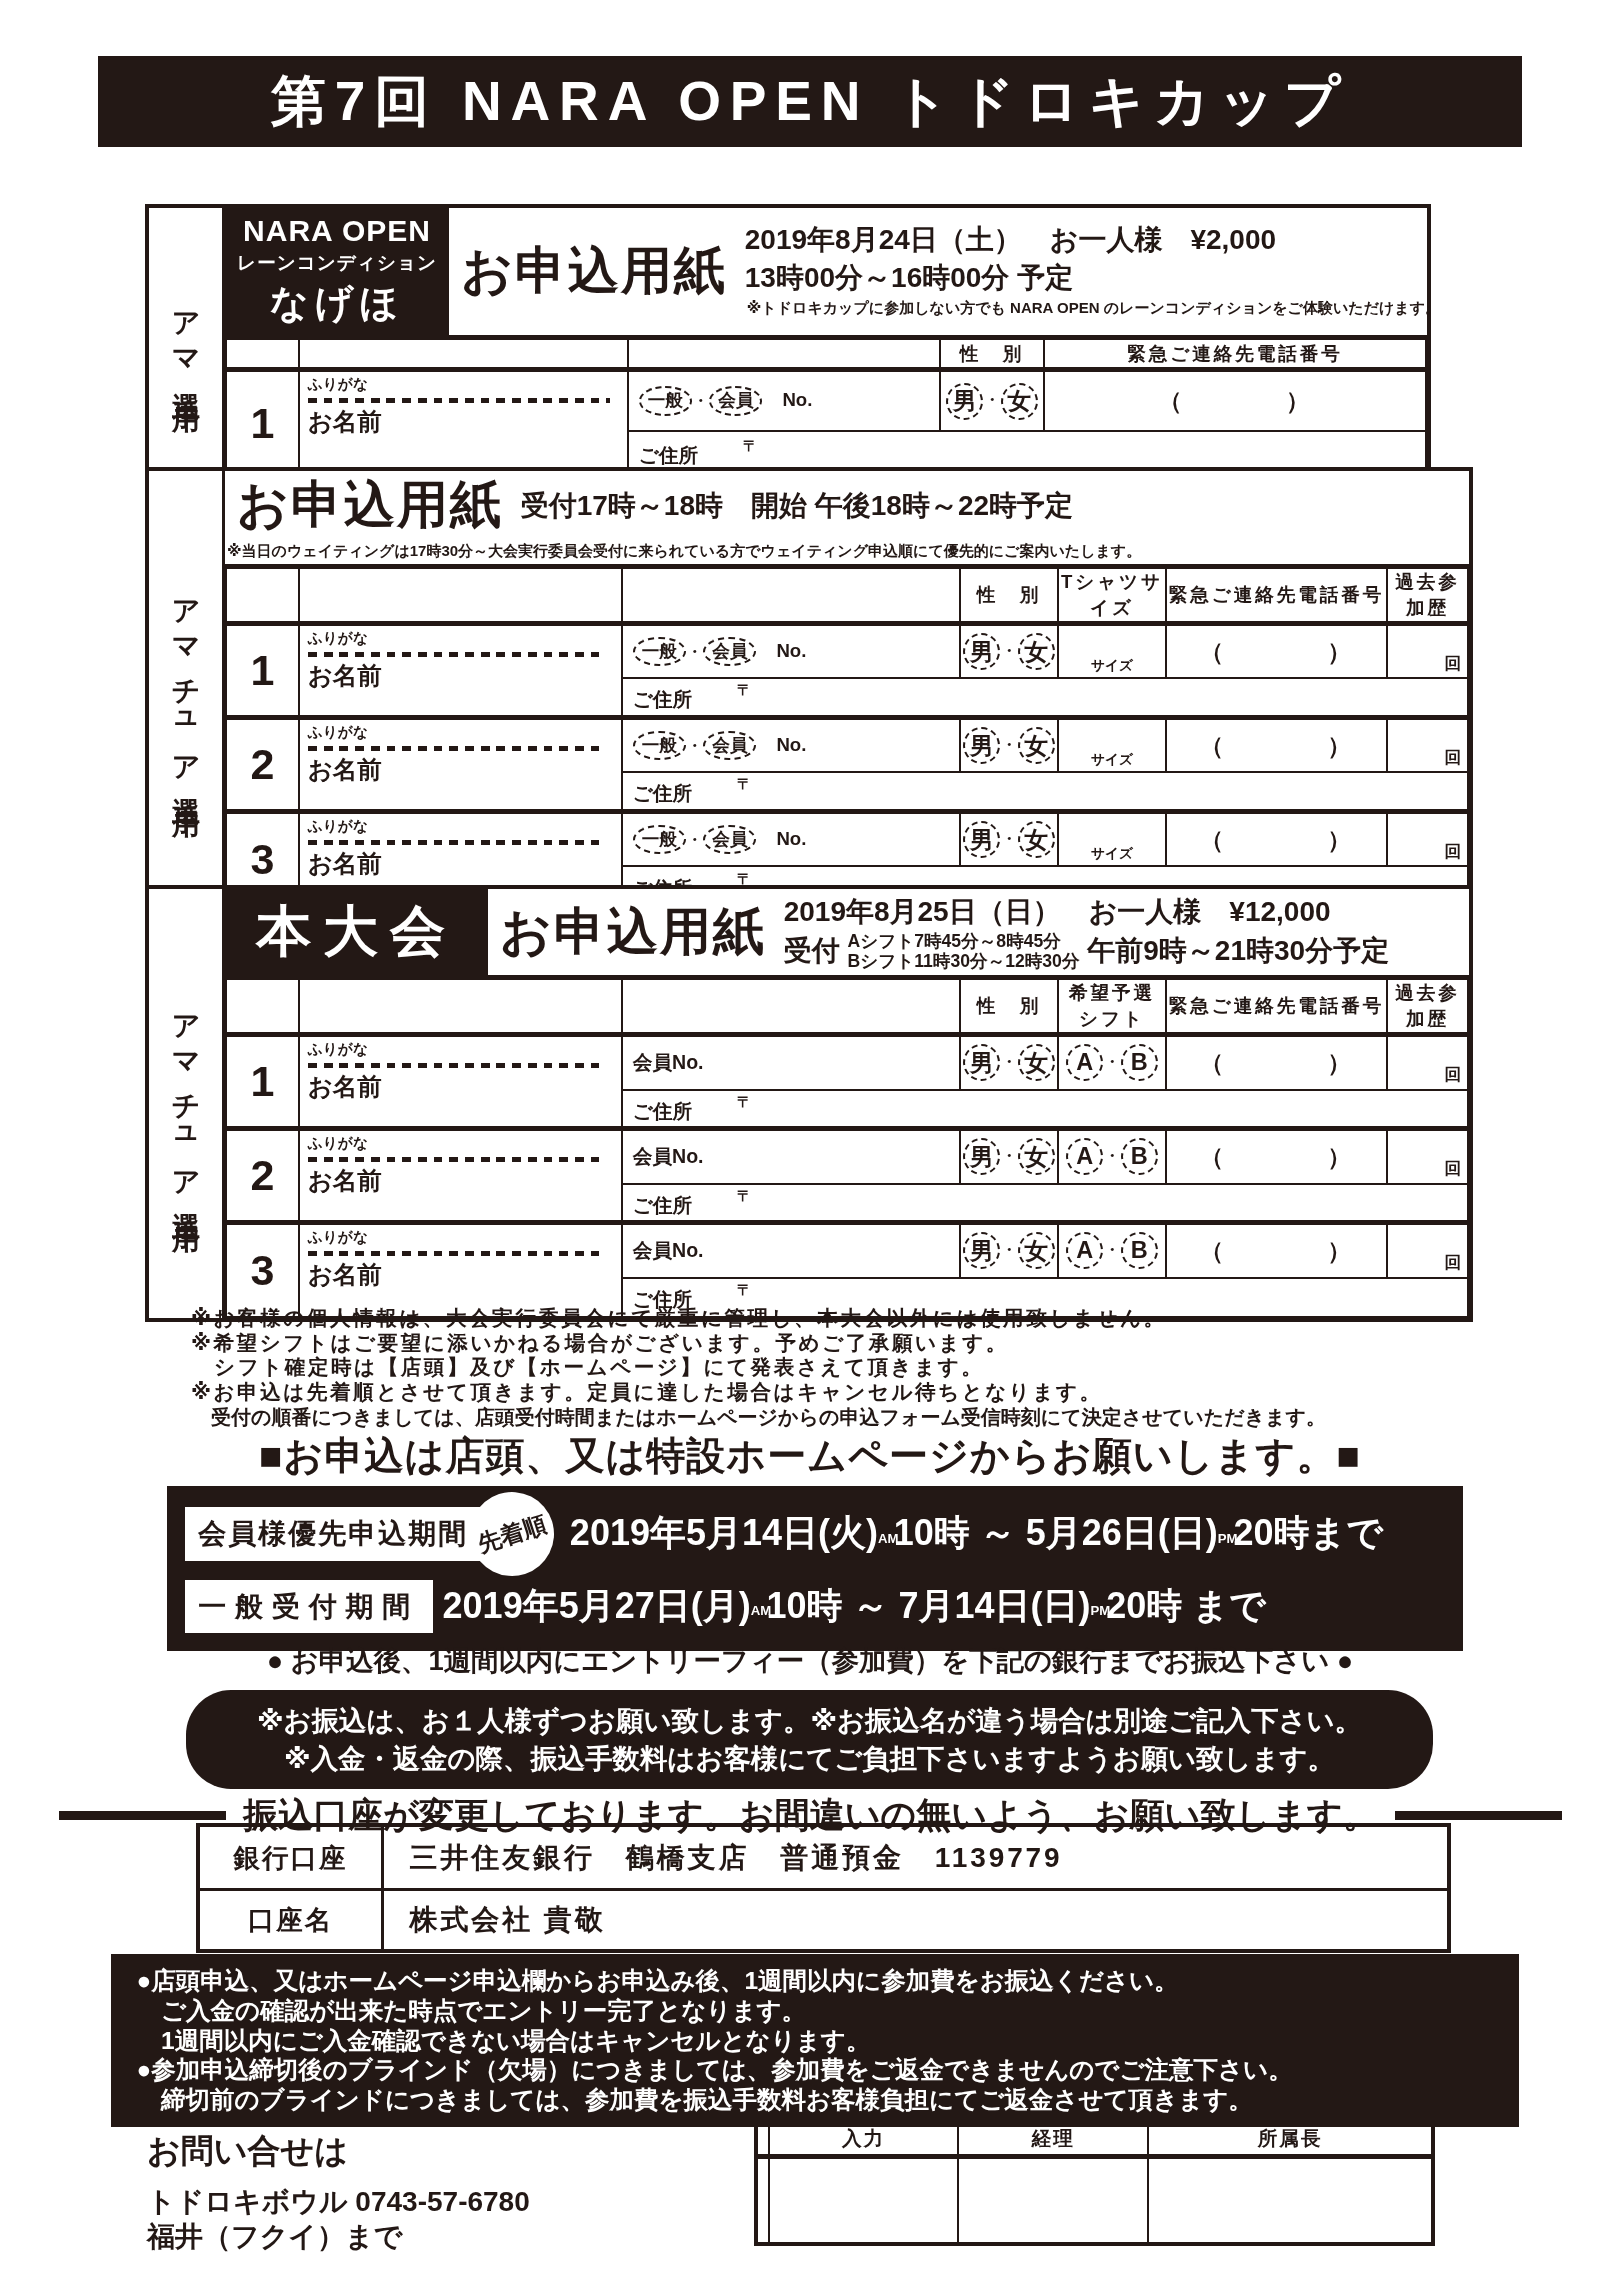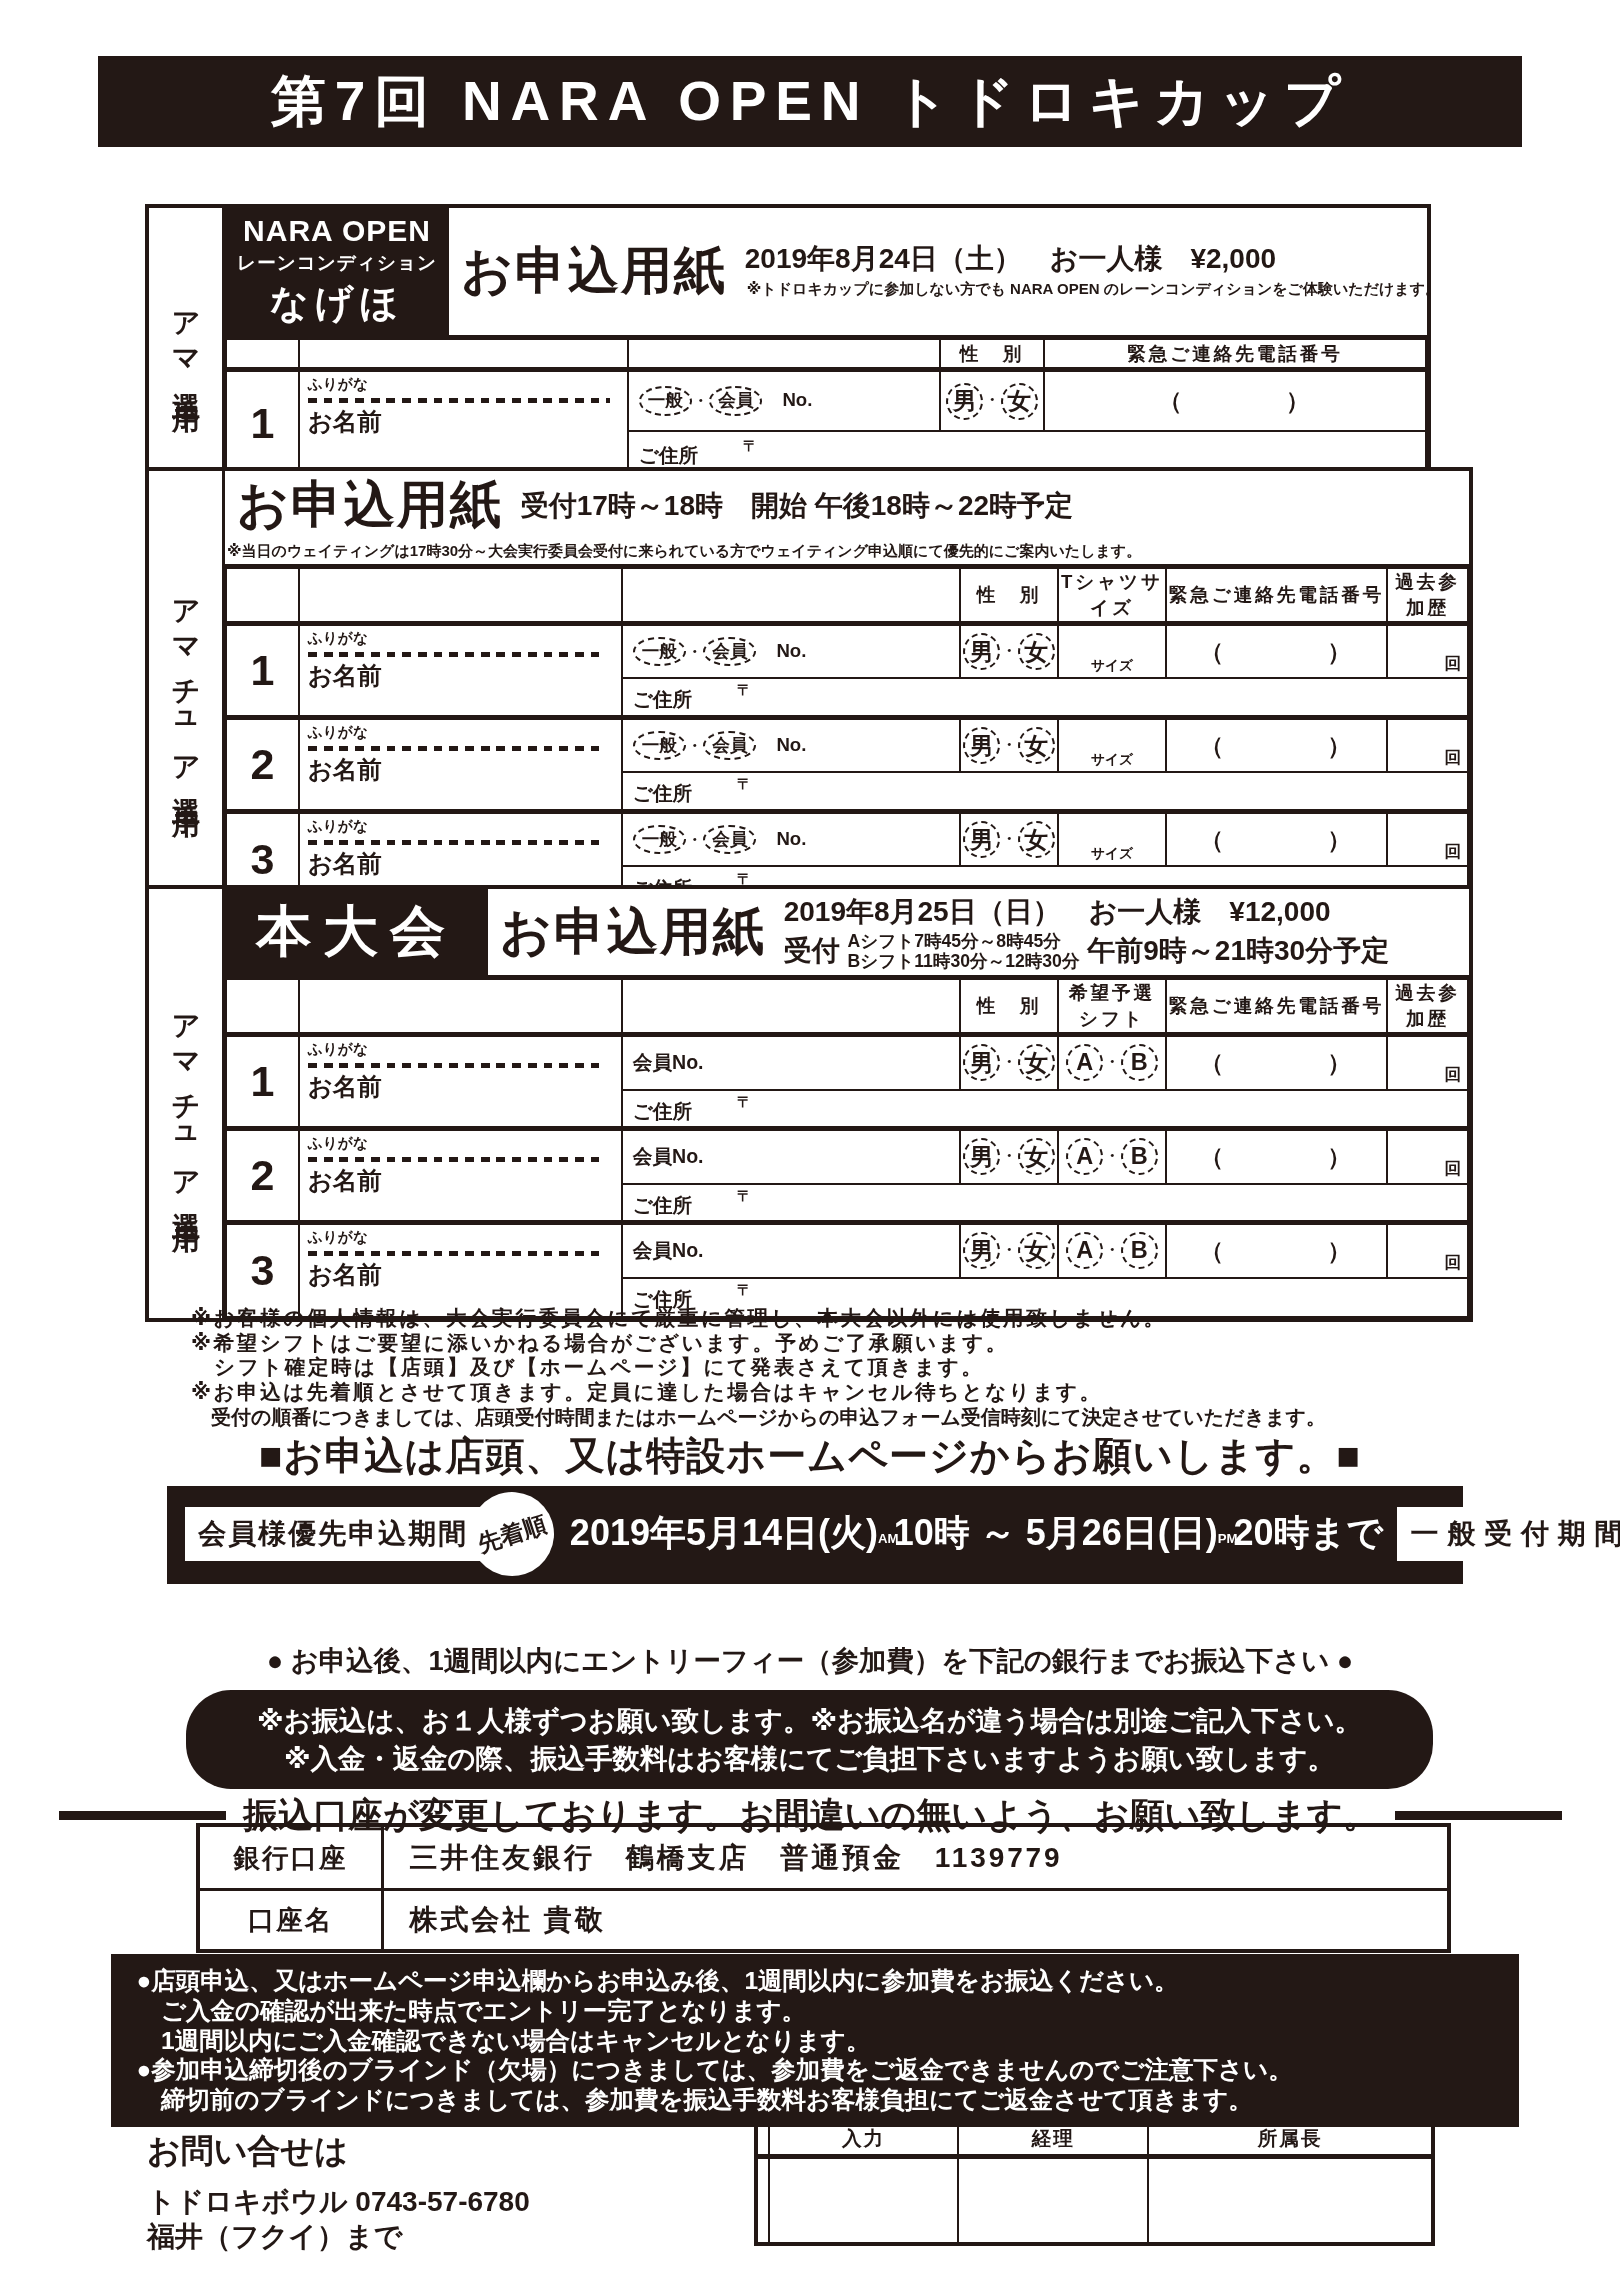--- a/index.html
+++ b/index.html
@@ -69,21 +69,21 @@
 
   
   #notes { left:191px; top:1306px; width:1274px; }
   #notes div { font-size:20.6px; letter-spacing:2.5px; line-height:1.2; white-space:nowrap; }
   #notes div.tight { letter-spacing:0; font-size:20px; }
 
   
   #apply-headline { left:0; top:1429px; width:1620px; text-align:center; font-size:39px; letter-spacing:1px; white-space:nowrap; }
 
   
-  #periods { left:167px; top:1486px; width:1296px; background:#231815; color:#fff; padding:15.7px 17.6px 17.6px 17.6px; display:flex; gap:13.7px; }
+  #periods { left:167px; top:1486px; width:1296px; background:#231815; color:#fff; padding:15.7px 17.6px 17.6px 17.6px; display:flex; flex-direction:column; gap:13.7px; }
   .period-row { display:flex; align-items:center; }
   .period-label { background:#fff; color:#231815; font-size:28px; padding:7.8px 13.7px; letter-spacing:2px; white-space:nowrap; }
   .label-wide { letter-spacing:8.8px; }
   .first-badge { background:#fff; color:#231815; width:84px; height:84px; border-radius:50%; display:flex; align-items:center; justify-content:center; font-size:23.5px; transform:rotate(-18deg); margin:-9.8px 5.9px -9.8px -11.8px; flex:0 0 auto; z-index:1; }
   .period-value { font-size:36px; white-space:nowrap; margin-left:9.8px; }
   .ampm { display:inline-block; width:15.7px; font-size:13.2px; line-height:1; word-break:break-all; text-align:center; vertical-align:2.9px; letter-spacing:0; }
 
   
   #entry-fee-note { left:0; top:1643px; width:1620px; text-align:center; font-size:27.4px; white-space:nowrap; }
 
@@ -133,20 +133,21 @@
   <div class="main">
     <div class="band">
       <div class="badge" style="width:231px;">
         <div class="b1-l1">NARA OPEN</div>
         <div class="b1-l2">レーンコンディション</div>
         <div class="b1-l3">なげほ</div>
       </div>
       <div class="formtitle">お申込用紙</div>
       <div class="info-col">
         <div class="info-l1">2019年8月24日（土）　お一人様　¥2,000</div>
+        <div class="info-l2">13時00分～16時00分 予定</div>
         <div class="info-note">※トドロキカップに参加しない方でも NARA OPEN のレーンコンディションをご体験いただけます。</div>
       </div>
     </div>
     <table class="form">
       <colgroup>
           <col style="width:73px">
           <col style="width:329px">
           <col style="width:312px">
           <col style="width:104px">
           <col>

